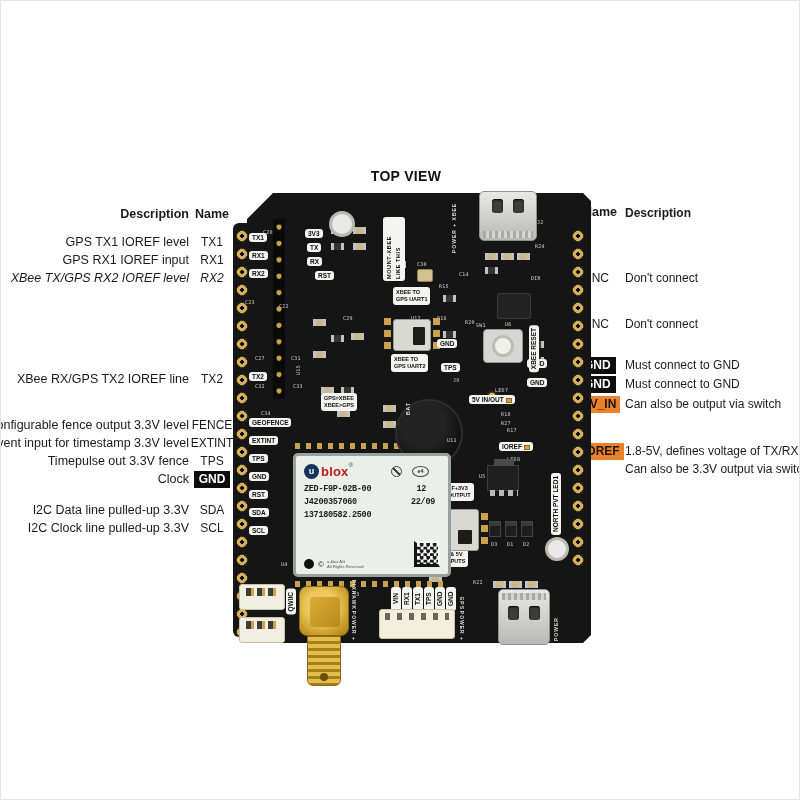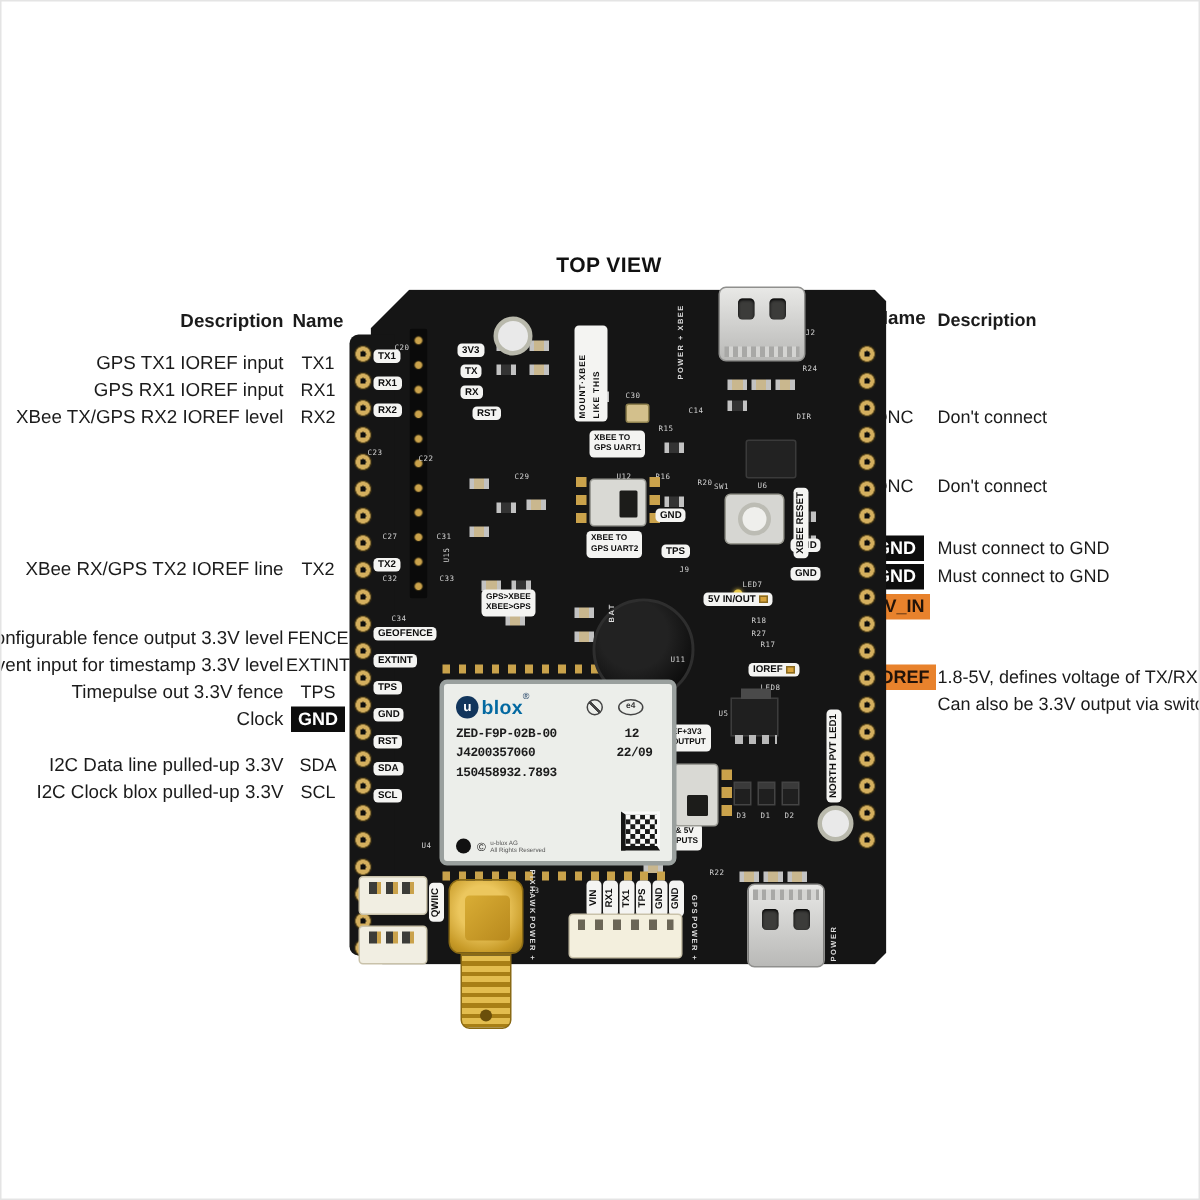--- a/index.html
+++ b/index.html
@@ -85,21 +85,21 @@
   .usb.bottom { left:265px; top:398px; width:52px; height:56px; }
   .usb.bottom .slots { top:16px; } .usb.bottom .crimp { top:3px; }
 
   .module { position:absolute; left:60px; top:262px; width:158px; height:124px; background:#eceeea;
             border:3px solid #9aa09e; border-radius:5px; z-index:6; padding:6px 8px 5px 8px;
             display:flex; flex-direction:column; }
   .mod-row1 { display:flex; align-items:center; height:18px; margin-bottom:3px; }
   .logo-circle { width:15px; height:15px; border-radius:50%; background:#12355c; color:#fff;
                  display:inline-flex; align-items:center; justify-content:center;
                  font-size:9px; font-weight:700; }
-  .logo-text { font-size:13px; font-weight:700; color:#0369a1; margin-left:2px; letter-spacing:.2px; }
+  .logo-text { font-size:13px; font-weight:700; color:#b91c1c; margin-left:2px; letter-spacing:.2px; }
   .logo-reg { font-size:6px; color:#12355c; align-self:flex-start; }
   .nosym { width:11px; height:11px; border:1.3px solid #444; border-radius:50%; margin-left:38px;
            background:linear-gradient(45deg,transparent 44%,#444 44% 56%,transparent 56%); }
   .e4 { width:17px; height:11px; border:1.2px solid #444; border-radius:50%; margin-left:10px;
         font-size:5.5px; color:#333; display:inline-flex; align-items:center; justify-content:center; font-weight:700; }
   .mod-line { display:flex; justify-content:space-between; font-family:"Liberation Mono", monospace;
               font-size:8.5px; font-weight:700; color:#1d1d1d; line-height:13px; letter-spacing:-.3px; }
   .mod-line .v1 { margin-right:14px; } .mod-line .v2 { margin-right:5px; }
   .mod-bottom { display:flex; align-items:flex-end; margin-top:auto; }
   .dot { width:10px; height:10px; border-radius:50%; background:#111; }
@@ -166,32 +166,32 @@
 <div class="title">TOP VIEW</div>
 
 <div>
   <div class="l-row head" style="top:204px">
     <div class="l-desc">Description</div>
     <div class="l-name">Name</div>
   </div>
   <div>
 
   <div class="l-row" style="top: 232px;">
-        <div class="l-desc">GPS TX1 IOREF input</div>
+        <div class="l-desc">GPS TX1 IOREF level</div>
         <div class="l-name">
           <span class="badge plain">TX1</span>
         </div>
       </div>
       <div class="l-row" style="top: 250px;">
         <div class="l-desc">GPS RX1 IOREF input</div>
         <div class="l-name">
           <span class="badge plain">RX1</span>
         </div>
       </div>
-      <div class="l-row" style="top: 268px;">
+      <div class="l-row" style="top: 268px; font-style: italic;">
         <div class="l-desc">XBee TX/GPS RX2 IOREF level</div>
         <div class="l-name">
           <span class="badge plain">RX2</span>
         </div>
       </div>
       <div class="l-row" style="top: 369px;">
         <div class="l-desc">XBee RX/GPS TX2 IOREF line</div>
         <div class="l-name">
           <span class="badge plain">TX2</span>
         </div>
@@ -220,21 +220,21 @@
           <span class="badge black">GND</span>
         </div>
       </div>
       <div class="l-row" style="top: 500px;">
         <div class="l-desc">I2C Data line pulled-up 3.3V</div>
         <div class="l-name">
           <span class="badge plain">SDA</span>
         </div>
       </div>
       <div class="l-row" style="top: 518px;">
-        <div class="l-desc">I2C Clock blox pulled-up 3.3V</div>
+        <div class="l-desc">I2C Clock line pulled-up 3.3V</div>
         <div class="l-name">
           <span class="badge plain">SCL</span>
         </div>
       </div>
     </div>
 </div>
 
 <div>
   <div class="r-row head" style="top:204px">
     <div class="r-name" style="padding-left:4px">Name</div>
@@ -276,20 +276,21 @@
         <div class="r-desc">
           <div>Must connect to GND</div>
 
         </div>
       </div>
       <div class="r-row" style="top: 395px;">
         <div class="r-name">
           <span class="badge orange">5V_IN</span>
         </div>
         <div class="r-desc">
+          <div class="line2">Can also be output via switch</div>
         </div>
       </div>
       <div class="r-row" style="top: 442px;">
         <div class="r-name">
           <span class="badge orange">IOREF</span>
         </div>
         <div class="r-desc">
           <div>1.8-5V, defines voltage of TX/RX</div>
           <div class="line2">Can also be 3.3V output via switch</div>
         </div>
@@ -360,21 +361,21 @@
     </div>
     <div class="mod-line">
       <span>ZED-F9P-02B-00</span>
       <span class="v1">12</span>
     </div>
     <div class="mod-line">
       <span>J4200357060</span>
       <span class="v2">22/09</span>
     </div>
     <div class="mod-line">
-      <span>150458932.7893</span>
+      <span>137180582.2500</span>
     </div>
     <div class="mod-bottom">
       <span class="dot"></span>
       <span class="copy-c">©</span>
       <span class="copy">
         <div>u-blox AG</div>
         <div>All Rights Reserved</div>
       </span>
       <span class="dm"></span>
     </div>

